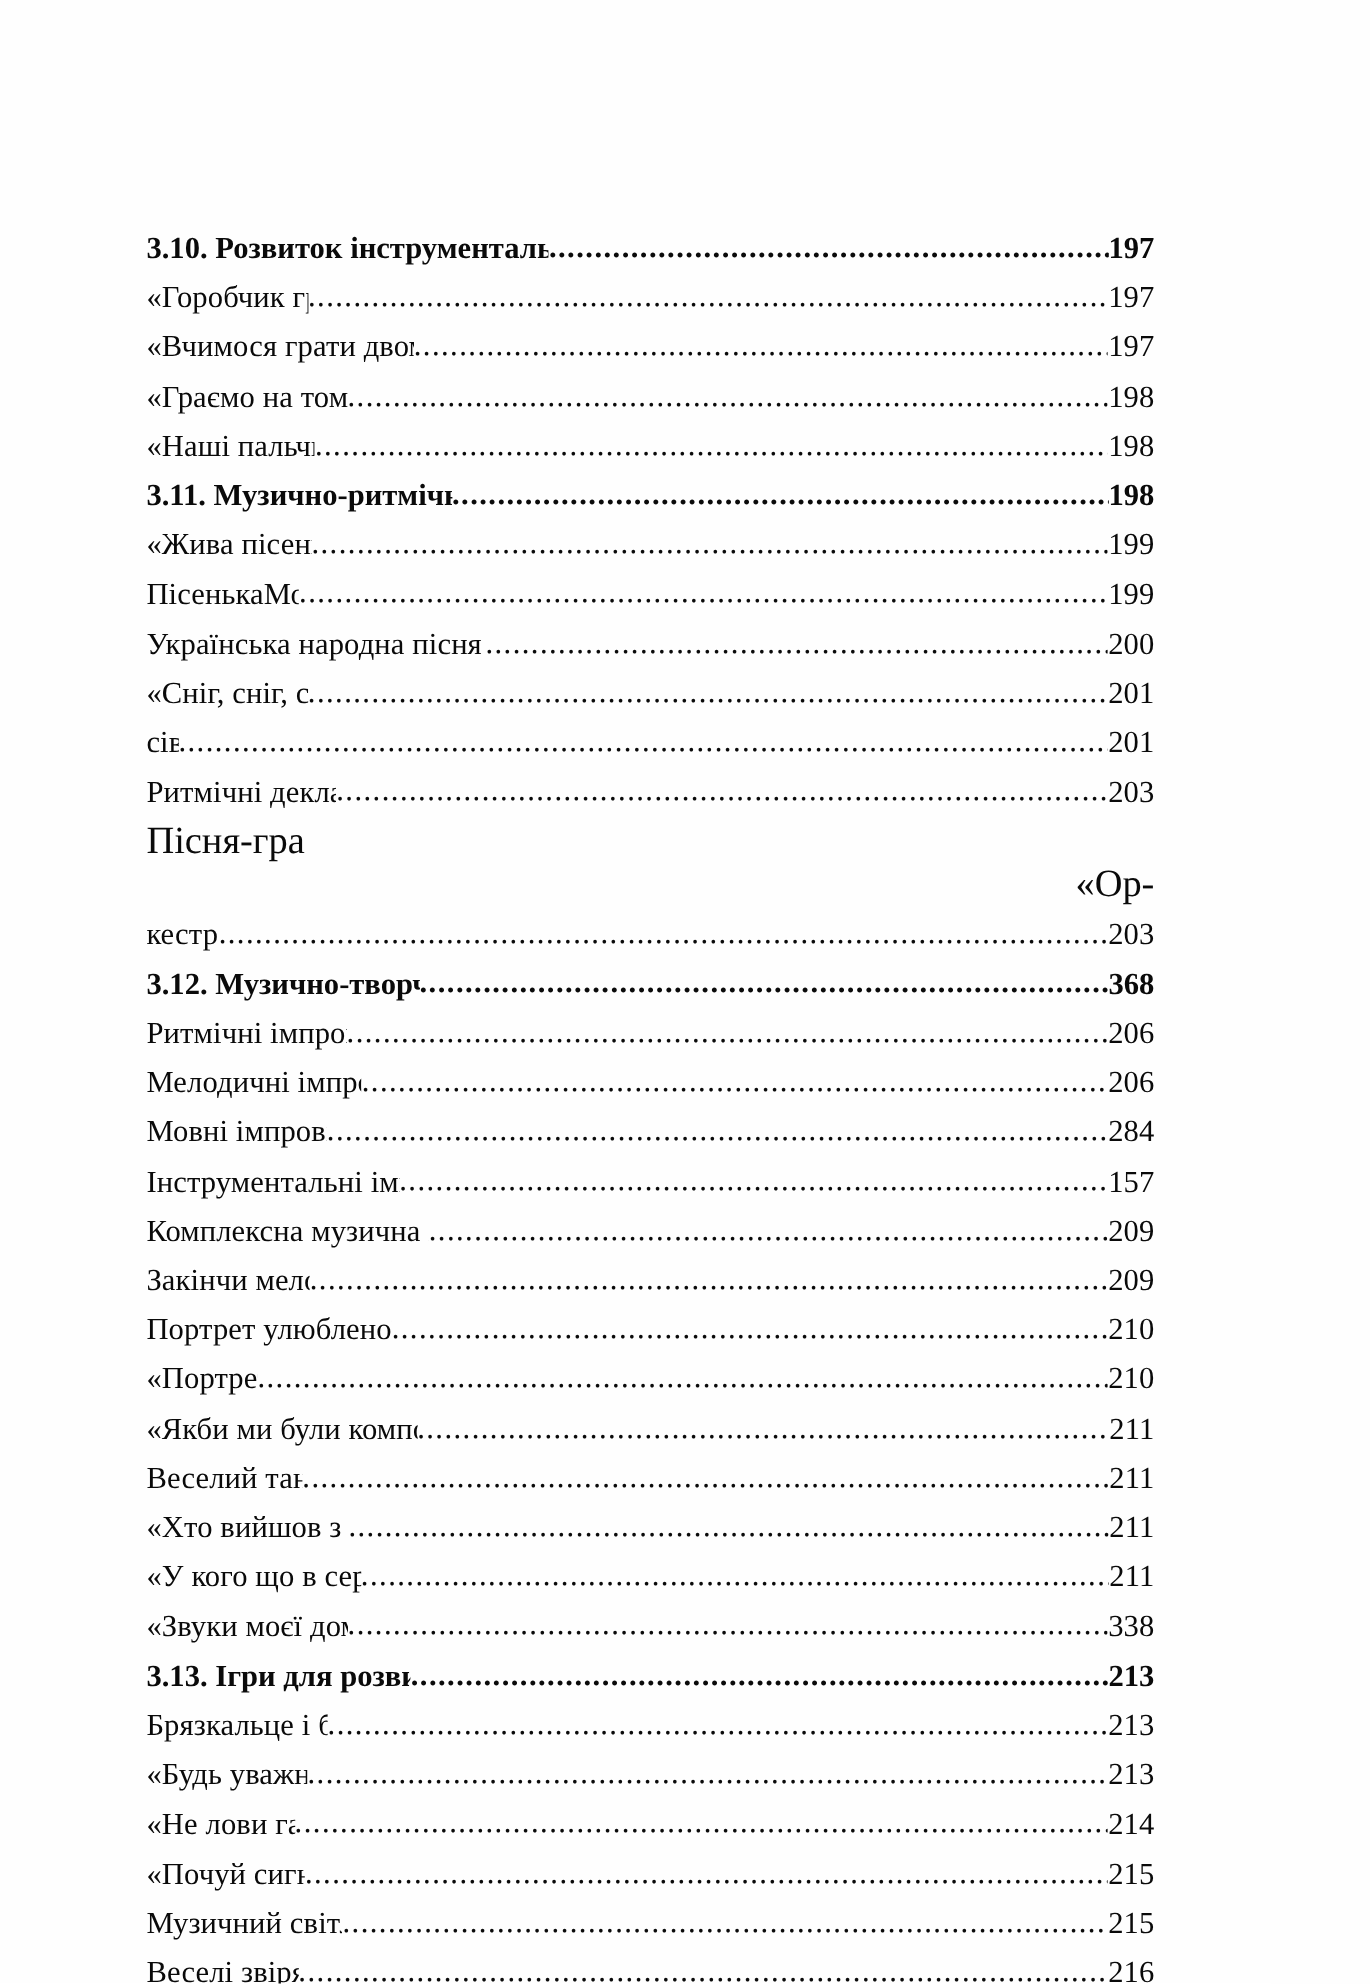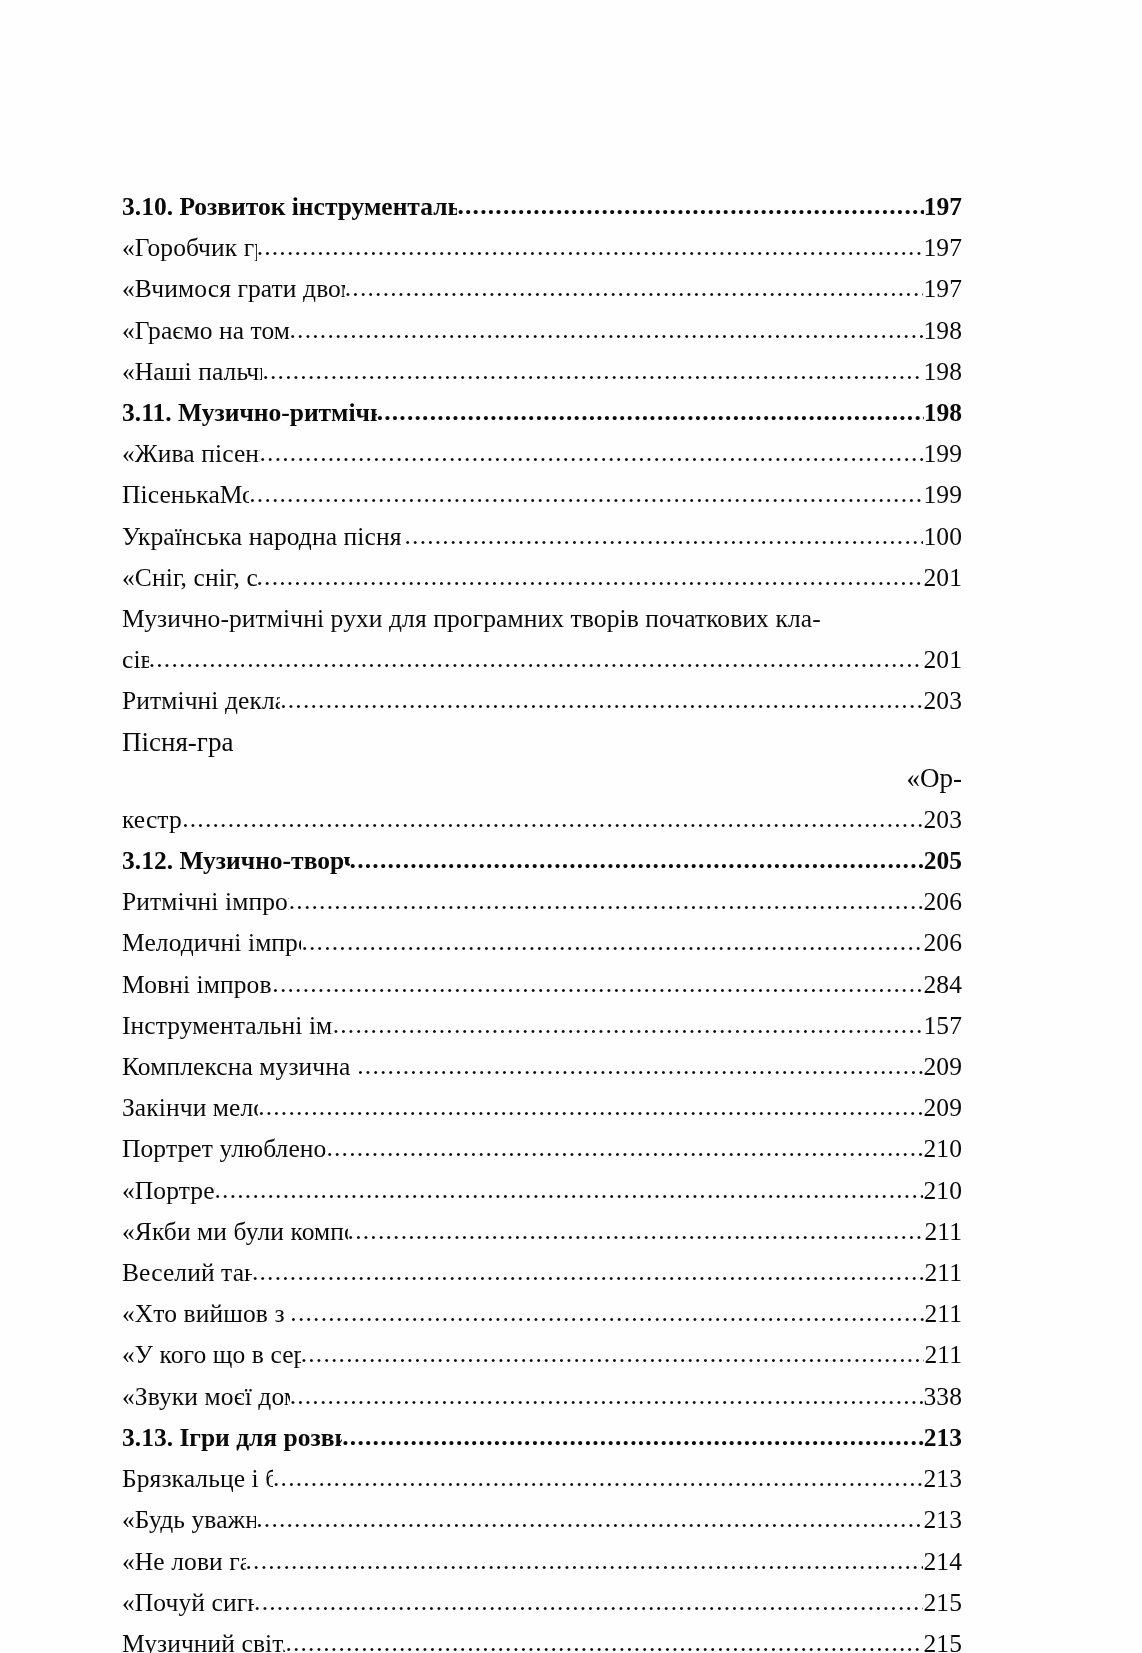--- a/index.html
+++ b/index.html
@@ -71,21 +71,21 @@
     padding-left: 0px;
   }
   .toc-row.heading .toc-page {
     font-weight: bold;
   }
   
   .toc-row.nodots .toc-dots::before { content: ""; }
   .cont-first {
     display: block;
     width: 100%;
-    font-size: 27px;
+    font-size: 32px;
     line-height: 41.2px;
   }
   .cont-first .lead-text { float: left; }
   .cont-first .trail-text { float: right; margin-top: 36px; }
   .clearfix::after { content: ""; display: block; clear: both; }
 </style>
 </head>
 <body>
 
 <div class="page">
@@ -135,34 +135,29 @@
 
     <div class="toc-row">
       <span class="toc-title">ПісенькаМороз</span>
       <span class="toc-dots"></span>
       <span class="toc-page">199</span>
     </div>
 
     <div class="toc-row">
       <span class="toc-title">Українська народна пісня «Ой на горі жито»</span>
       <span class="toc-dots"></span>
-      <span class="toc-page">100</span>
+      <span class="toc-page">200</span>
     </div>
 
     <div class="toc-row">
       <span class="toc-title">«Сніг, сніг, сніг»</span>
       <span class="toc-dots"></span>
       <span class="toc-page">201</span>
     </div>
 
-    <div class="toc-row nodots">
-      <span class="toc-title">Музично-ритмічні рухи для програмних творів початкових кла-</span>
-      <span class="toc-dots"></span>
-      <span class="toc-page"></span>
-    </div>
     <div class="toc-row">
       <span class="toc-title">сів</span>
       <span class="toc-dots"></span>
       <span class="toc-page">201</span>
     </div>
 
     <div class="toc-row">
       <span class="toc-title">Ритмічні декламації</span>
       <span class="toc-dots"></span>
       <span class="toc-page">203</span>
@@ -174,21 +169,21 @@
     </div>
     <div class="toc-row">
       <span class="toc-title">кестр»</span>
       <span class="toc-dots"></span>
       <span class="toc-page">203</span>
     </div>
 
     <div class="toc-row heading">
       <span class="toc-title">3.12. Музично-творчі завдання</span>
       <span class="toc-dots"></span>
-      <span class="toc-page">205</span>
+      <span class="toc-page">368</span>
     </div>
 
     <div class="toc-row">
       <span class="toc-title">Ритмічні імпровізації</span>
       <span class="toc-dots"></span>
       <span class="toc-page">206</span>
     </div>
 
     <div class="toc-row">
       <span class="toc-title">Мелодичні  імпровізації</span>

